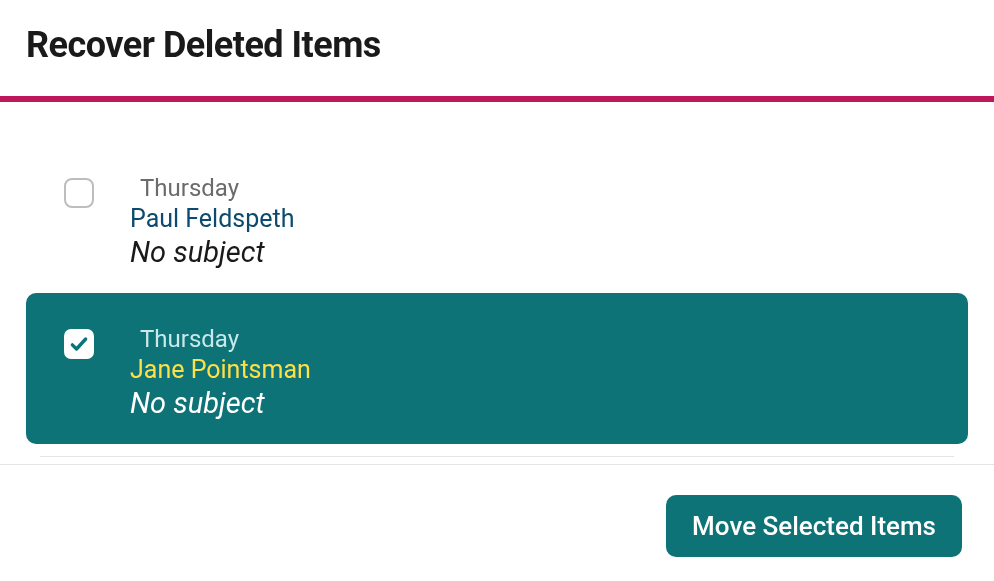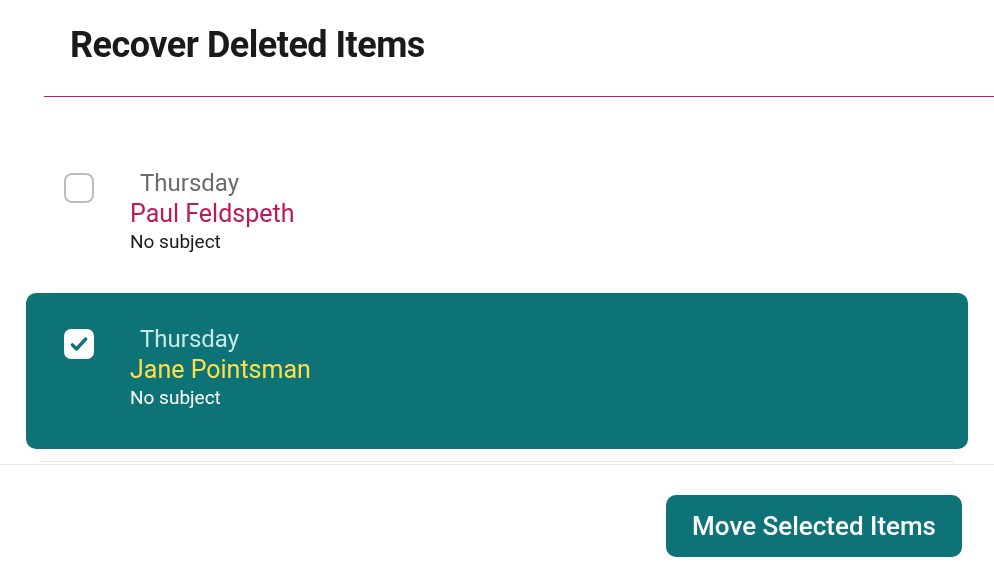--- a/index.html
+++ b/index.html
@@ -9,36 +9,35 @@
     }
     body {
       font-family: -apple-system, BlinkMacSystemFont, "Segoe UI", Roboto, Helvetica, Arial, sans-serif;
       background: #fff;
       width: 994px;
       height: 581px;
       overflow: hidden;
     }
     .dialog-header {
       padding: 24px 41px 30px 26px;
-      border-bottom: 1px solid #be185d;
-      margin-left: 44px;
+      border-bottom: 6px solid #be185d;
     }
     .dialog-title {
       font-size: 36px;
       font-weight: 700;
       color: #1a1a1a;
       letter-spacing: -0.5px;
     }
     .items-container {
       padding: 40px 26px 0 26px;
     }
     .item-row {
       display: flex;
       align-items: flex-start;
-      padding: 32px 38px 40px 38px;
+      padding: 32px 38px 24px 38px;
       border-radius: 10px;
       cursor: pointer;
     }
     .item-row.unselected {
       background: transparent;
     }
     .item-row.selected {
       background: #0d7377;
       color: #fff;
     }
@@ -77,29 +76,30 @@
       font-size: 24px;
       color: #6b6b6b;
       margin-bottom: 2px;
       padding-left: 10px;
     }
     .item-row.selected .item-date {
       color: #c9e8e9;
     }
     .item-sender {
       font-size: 25px;
-      color: #be185d;
+      color: #0c4a6e;
       margin-bottom: 2px;
     }
     .item-row.selected .item-sender {
       color: #fde047;
     }
     .item-subject {
-      font-size: 19px;
+      font-size: 29px;
       color: #1a1a1a;
+      font-style: italic;
     }
     .item-row.selected .item-subject {
       color: #fff;
     }
     .divider-line {
       height: 1px;
       background: #e5e5e5;
       margin: 12px 14px 0 14px;
     }
     .footer-bar {

